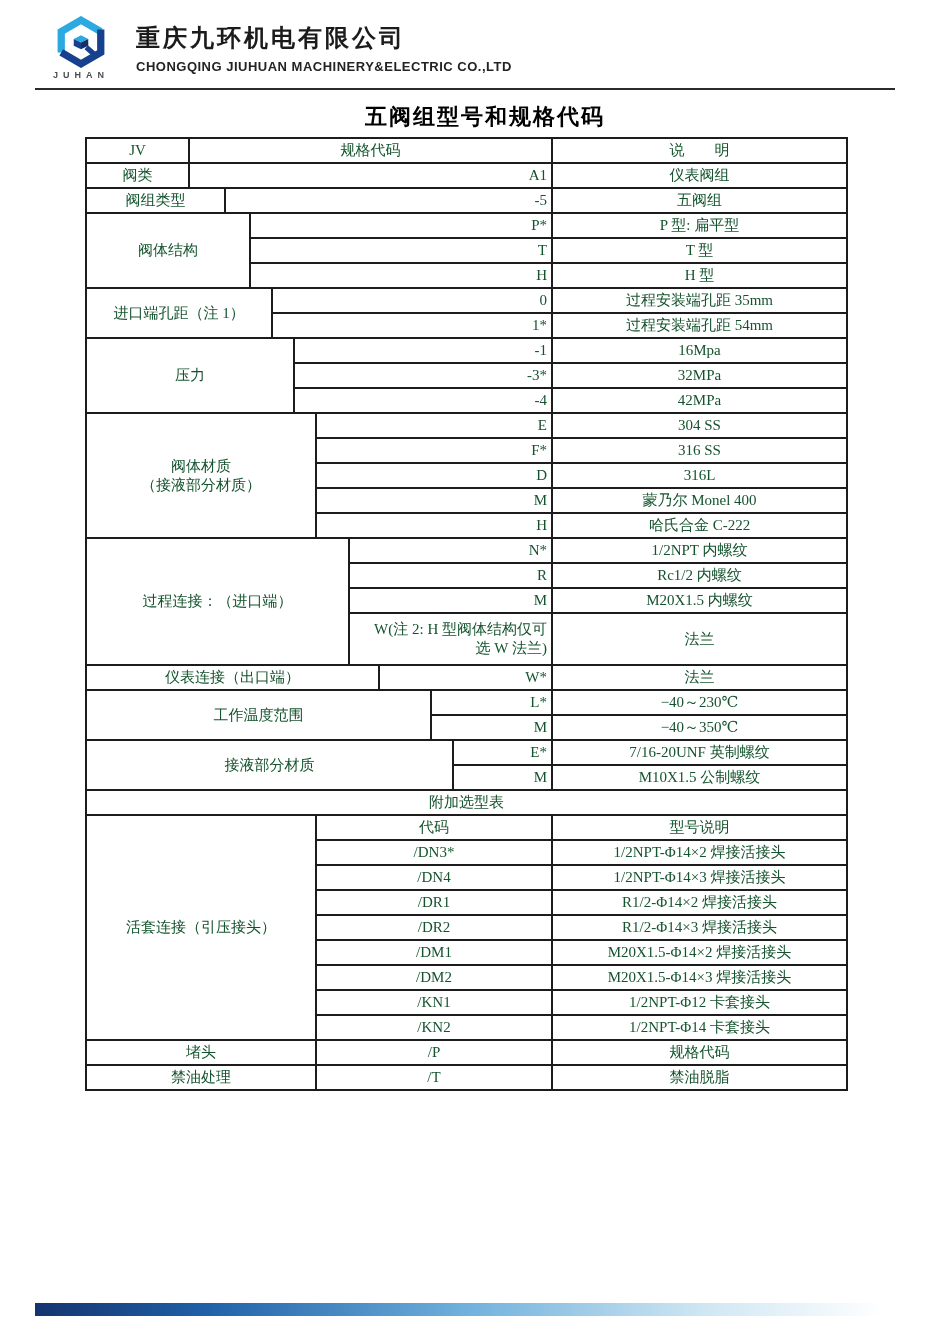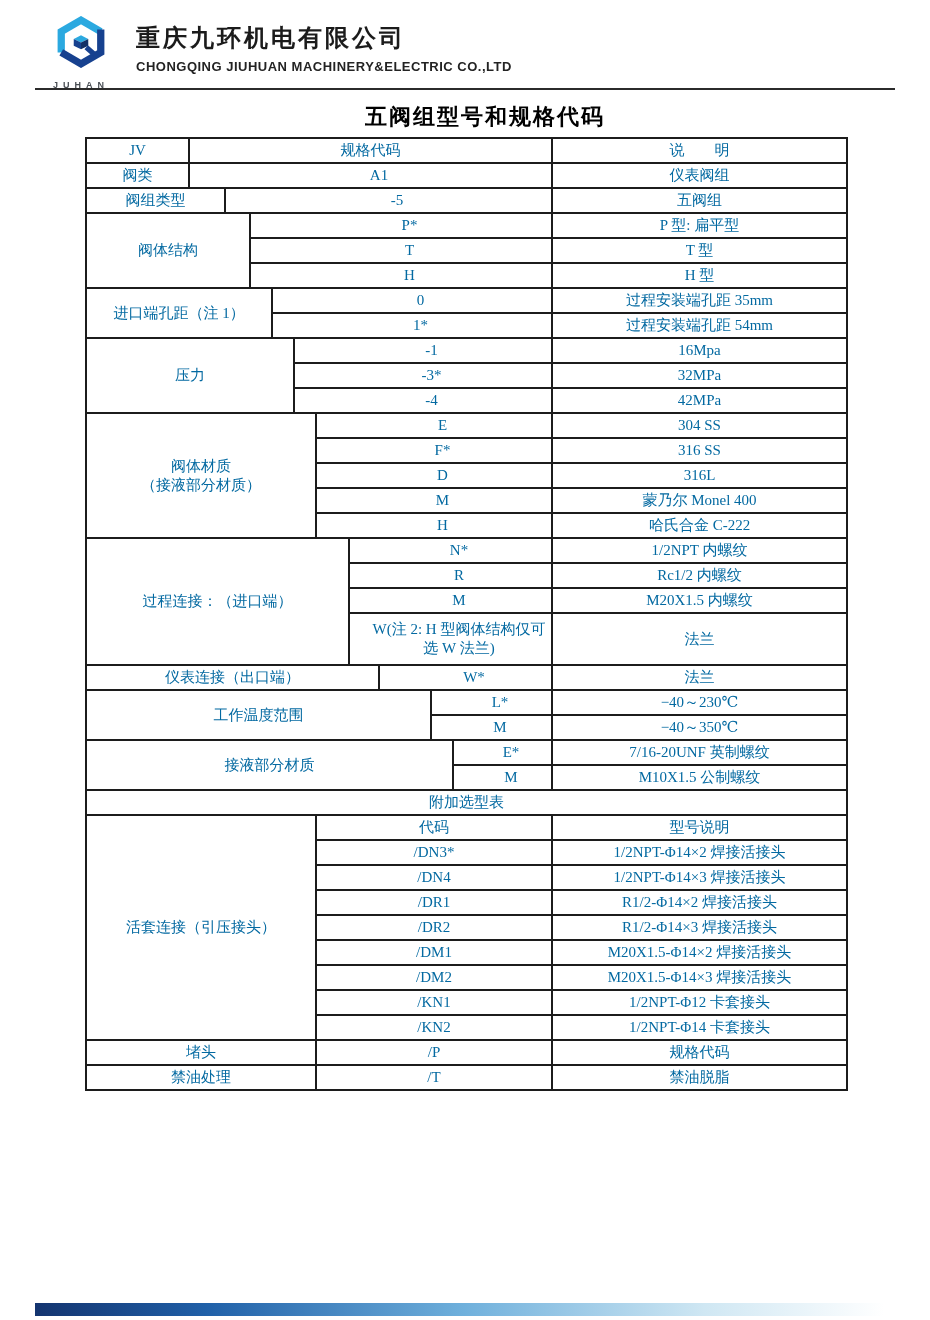--- a/index.html
+++ b/index.html
@@ -4,41 +4,41 @@
 <style>
   html,body{margin:0;padding:0;}
   body{
     width:930px;height:1320px;position:relative;background:#ffffff;
     font-family:"Liberation Sans", sans-serif;color:#111;
   }
   
   .letterhead{position:absolute;top:16px;left:52px;display:flex;align-items:flex-start;}
   .logo-wrap{width:58px;text-align:center;}
   .logo-wrap svg{display:block;margin:0 auto;}
-  .logo-brand{font-size:9px;letter-spacing:5px;color:#4a4f55;margin-top:12px;font-weight:bold;}
+  .logo-brand{font-size:9px;letter-spacing:5px;color:#4a4f55;margin-top:2px;font-weight:bold;}
   .company-block{margin-left:26px;padding-top:6px;}
   .company-cn{font-size:24px;font-weight:bold;letter-spacing:3px;color:#1b1b1b;
               font-family:"Liberation Serif","DejaVu Serif",serif;}
   .company-en{font-size:13px;font-weight:bold;letter-spacing:.5px;color:#232323;margin-top:5px;}
   .head-rule{position:absolute;top:88px;left:35px;width:860px;height:2px;background:#2b2b2b;}
   
   .doc-title{position:absolute;top:102px;left:0;width:930px;text-align:center;
              font-size:22px;font-weight:bold;letter-spacing:2px;color:#000;margin-left:20px;}
   
   table.spec{
     position:absolute;top:137px;left:85px;width:763px;
     border-collapse:collapse;table-layout:fixed;
-    font-size:15px;color:#0369a1;
+    font-size:15px;color:#14532d;
     font-family:"Liberation Serif","DejaVu Serif",serif;
   }
   table.spec td{
     border:2px solid #1c1c1c;height:23px;padding:0 4px;
     text-align:center;vertical-align:middle;line-height:1.25;overflow:hidden;
   }
-  table.spec td.code{text-align:center;padding-left:21px;margin-top:39px;}
+  table.spec td.code{text-align:right;padding-left:21px;margin-top:39px;}
   table.spec tr.tall td{height:50px;}
   
   .footer-bar{position:absolute;top:1303px;left:35px;width:858px;height:13px;
     background:linear-gradient(90deg,#14346F 0%,#2060A8 20%,#6FB0DC 50%,#CFE7F3 78%,#ffffff 99%);}
 </style>
 </head>
 <body>
 
 <div class="letterhead">
   <div class="logo-wrap">

